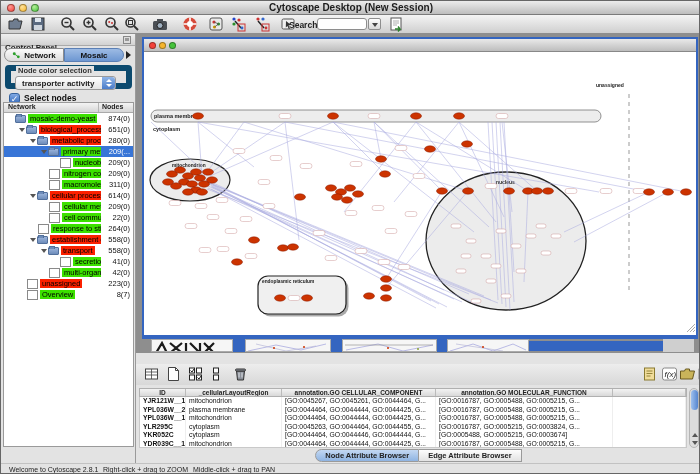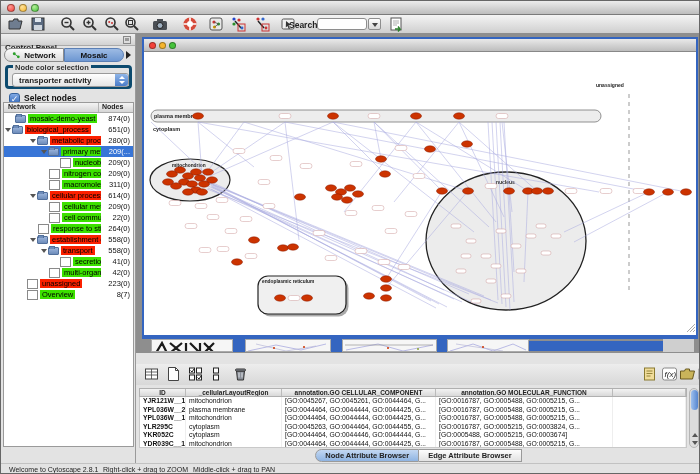--- a/index.html
+++ b/index.html
@@ -32,23 +32,23 @@
   .float-icon{position:absolute;right:4px;top:2px;width:8px;height:8px;border:1px solid #888;background:#ddd;}
   .float-icon::after{content:"";position:absolute;left:1px;top:1px;width:4px;height:3px;background:#999;}
   .cp-tabs{position:absolute;left:3px;top:14px;width:129px;height:14px;display:flex;align-items:stretch;}
   .cp-tab{flex:1;display:flex;align-items:center;justify-content:center;font-size:8px;font-weight:bold;color:#111;
     border:1px solid #8b8b8b;background:linear-gradient(#fbfbfb,#dcdcdc);}
   .cp-tab.first{border-radius:7px 0 0 7px;}
   .cp-tab.sel{background:linear-gradient(#9dbbe4,#6d97d2);border-color:#5a7fb5;border-radius:0 7px 7px 0;}
   .tab-arrow{width:9px;display:flex;align-items:center;justify-content:center;}
   .tab-arrow::after{content:"";border-top:4px solid transparent;border-bottom:4px solid transparent;border-left:5px solid #222;}
   .net-tab-icon{width:9px;height:9px;margin-right:3px;}
-  .groupbox{position:absolute;left:4px;top:31px;width:127px;height:24px;border:3px solid #0c4a6e;border-radius:4px;}
+  .groupbox{position:absolute;left:4px;top:31px;width:127px;height:24px;border:6px solid #0c4a6e;border-radius:4px;}
   .groupbox .legend{position:absolute;left:5px;top:-5px;background:#e3e3e3;padding:0 2px;font-size:7.5px;font-weight:bold;color:#333;}
-  .combo{position:absolute;left:4px;top:5px;width:117px;height:14px;border:1px solid #9a9a9a;border-radius:3px;background:linear-gradient(#fff,#e4e4e4);}
+  .combo{position:absolute;left:4px;top:5px;width:101px;height:14px;border:1px solid #9a9a9a;border-radius:3px;background:linear-gradient(#fff,#e4e4e4);}
   .combo .val{position:absolute;left:6px;top:2px;font-size:8px;font-weight:bold;color:#222;}
   .combo .step{position:absolute;right:0;top:0;width:13px;height:12px;border-radius:0 3px 3px 0;background:linear-gradient(#8fb5e8,#4a7cc9);}
   .combo .step i{position:absolute;left:3.5px;width:0;height:0;border-left:3px solid transparent;border-right:3px solid transparent;}
   .combo .step i.up{top:2px;border-bottom:3px solid #fff;}
   .combo .step i.dn{bottom:2px;border-top:3px solid #fff;}
   .cb-row{position:absolute;left:8px;top:58px;height:12px;display:flex;align-items:center;}
   .cb{width:11px;height:11px;border-radius:3px;background:linear-gradient(#7fa9e4,#3c6fbe);border:1px solid #35629f;
      color:#fff;font-size:9px;line-height:10px;text-align:center;font-weight:bold;}
   .cb-label{margin-left:4px;font-size:8.5px;font-weight:bold;color:#111;}
   .tree-wrap{position:absolute;left:2px;top:68px;width:131px;height:345px;border:1px solid #9a9a9a;background:#fff;}
@@ -118,20 +118,21 @@
 </style>
 </head>
 <body>
 
 <div class="app">
 
   <div class="titlebar">
     <span class="tl red"></span>
     <span class="tl yellow"></span>
     <span class="tl green"></span>
+    <span class="title">Cytoscape Desktop (New Session)</span>
   </div>
 
   <div class="toolbar">
     <span class="tbtn" style="left:6px"><svg viewBox="0 0 16 16">
           <path d="M1 5 l4 0 1-2 4 0 0 2 4 0 -2 8 -11 0z" fill="#6f7d90" stroke="#333" stroke-width="1"></path>
         </svg></span>
     <span class="tbtn" style="left:28px"><svg viewBox="0 0 16 16">
           <rect x="2" y="2" width="12" height="12" fill="#5a6a80" stroke="#333"></rect>
           <rect x="5" y="2" width="6" height="4" fill="#dfe6ee"></rect>
           <rect x="4" y="9" width="8" height="5" fill="#cfd6de"></rect>
@@ -242,21 +243,21 @@
         <span class="c1">Network</span>
         <span class="c2">Nodes</span>
       </div>
       <div id="tree-body">
           <div class="tree-row" style="padding-left: 3px;">
             <span class="tri"></span>
             <span class="ic folder"></span>
             <span class="tree-label green">mosaic-demo-yeast</span>
             <span class="tree-count">874(0)</span>
           </div>
-          <div class="tree-row" style="">
+          <div class="tree-row" style="padding-left: 14px;">
             <span class="tri show"></span>
             <span class="ic folder"></span>
             <span class="tree-label red">biological_process</span>
             <span class="tree-count">651(0)</span>
           </div>
           <div class="tree-row" style="padding-left: 25px;">
             <span class="tri show"></span>
             <span class="ic folder"></span>
             <span class="tree-label red">metabolic process</span>
             <span class="tree-count">280(0)</span>

